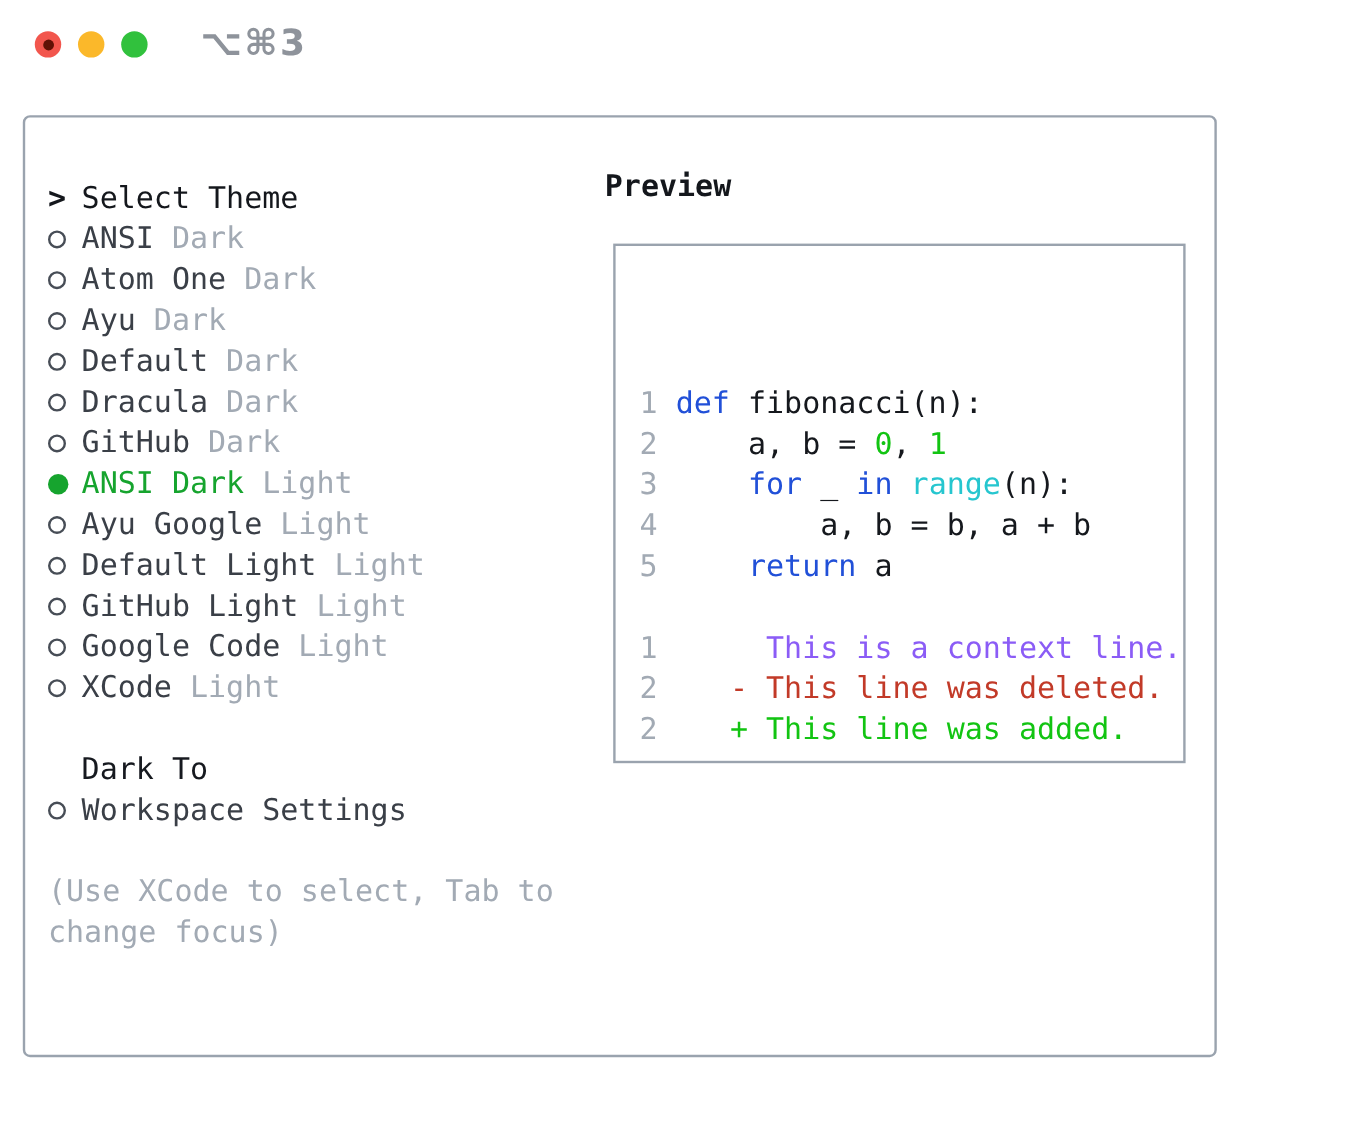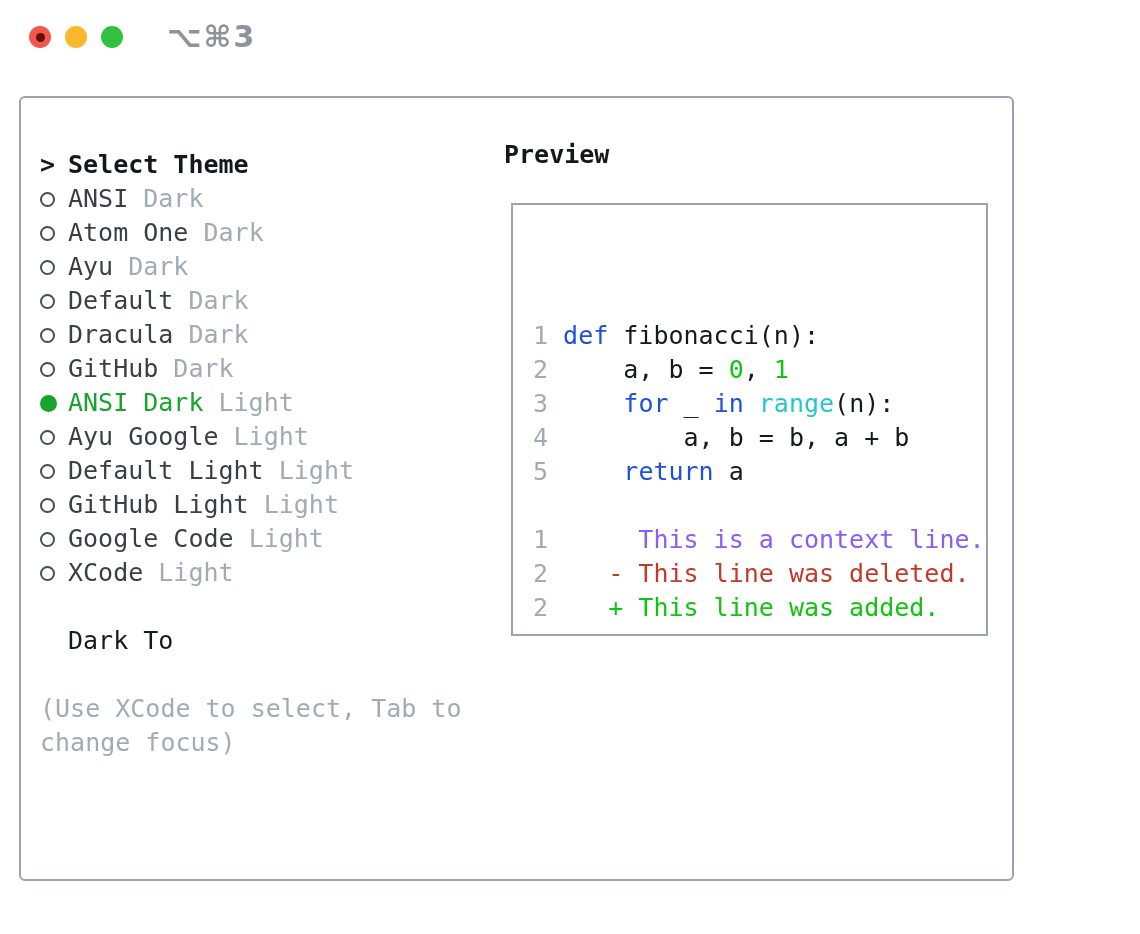--- a/index.html
+++ b/index.html
@@ -65,21 +65,21 @@
   .left-col {
     position: absolute;
     left: 19px; top: 50px;
     font-size: 25px;
     line-height: 34px;
     color: var(--ink);
   }
   .row { display: flex; align-items: center; height: 34px; white-space: pre; }
   .gutter { width: 28px; display: flex; align-items: center; flex: none; }
   .caret { font-weight: bold; color: var(--ink-bold); }
-  .hdr { font-weight: bold; color: var(--ink-bold); }
+  .hdr { font-weight: normal; color: var(--ink-bold); }
   .hdr2 { color: #16191f; }
   .radio {
     width: 15px; height: 15px;
     border: 2.5px solid #474d56;
     border-radius: 50%;
   }
   .radio.on {
     width: 17px; height: 17px;
     border: none;
     background: var(--sel);
@@ -166,20 +166,21 @@
         </div>
 
       <div class="spacer"></div>
 
       <div class="row">
         <span class="gutter"></span>
         <span class="hdr2">Dark To</span>
       </div>
 
       <div id="apply-list">
+          <div class="row"><span class="gutter"><span class="radio"></span></span><span class="opt-label">Workspace Settings</span></div>
         </div>
 
       <div class="spacer"></div>
 
       <div class="hint">(Use XCode to select, Tab to change focus)</div>
     </div>
 
     <div class="preview-header">Preview</div>
 
     <div class="preview-box">

